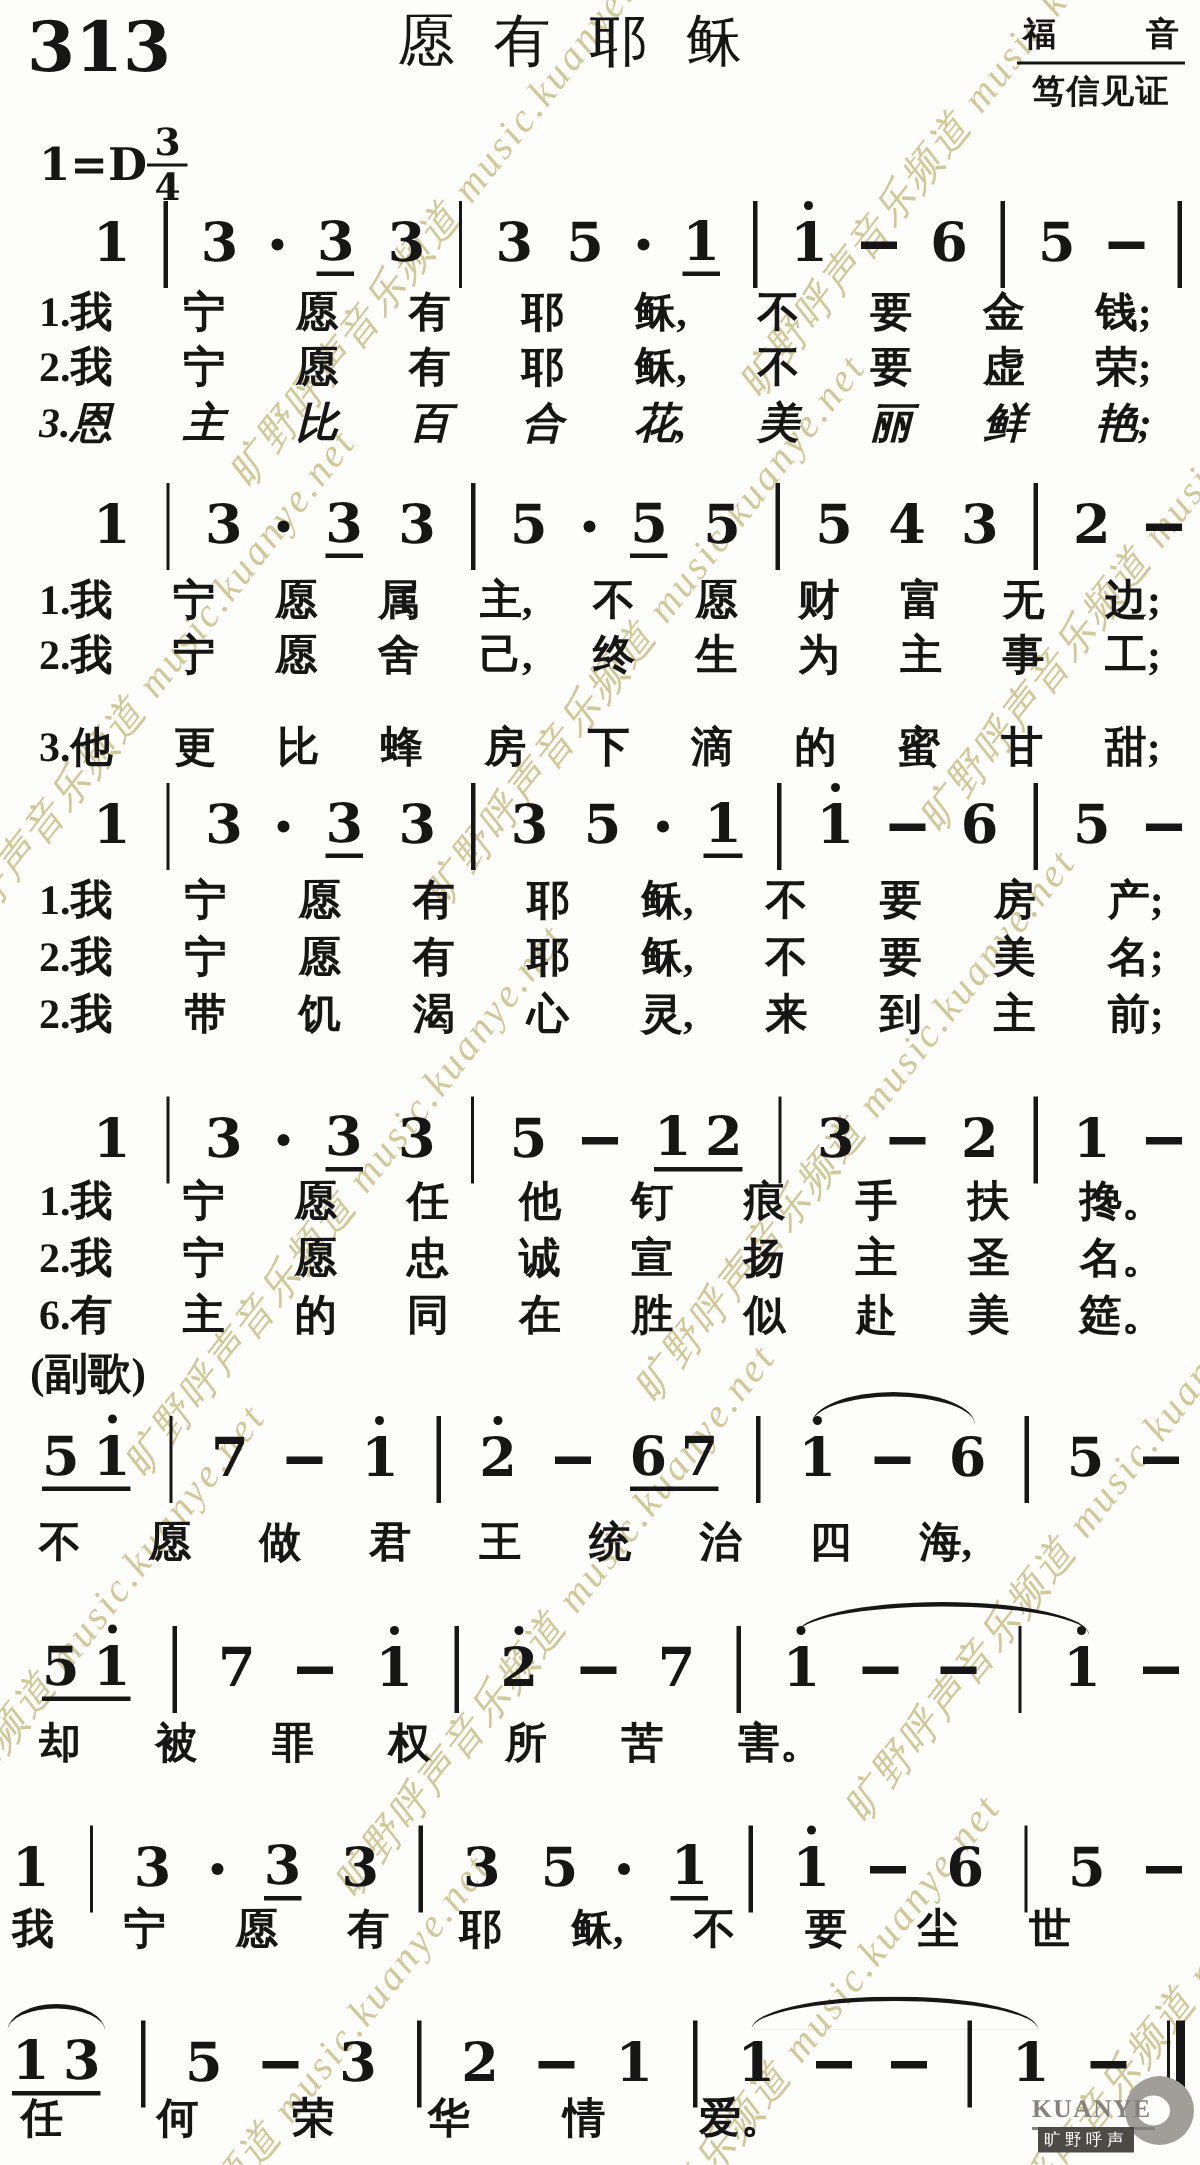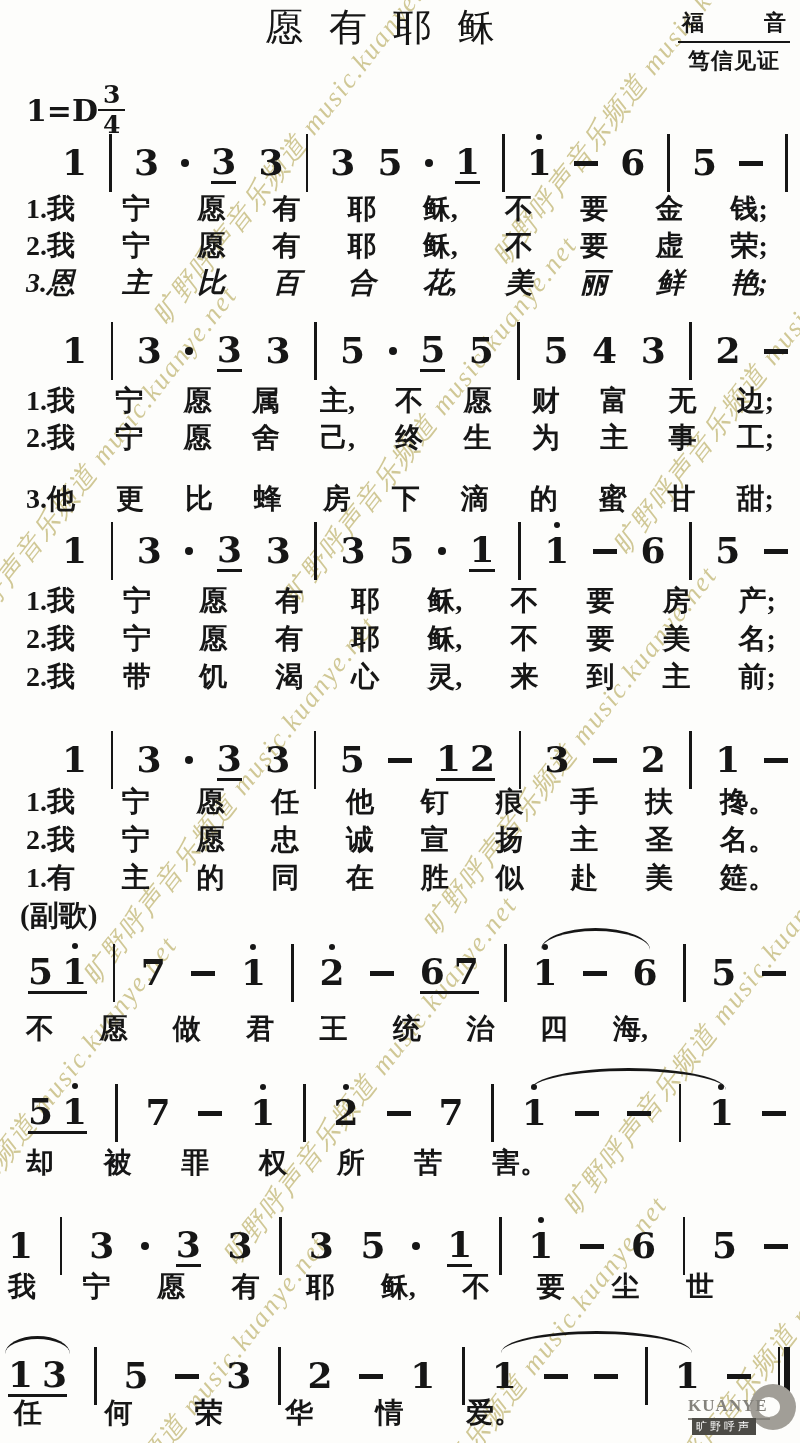--- a/index.html
+++ b/index.html
@@ -75,20 +75,21 @@
     <span class="wm" style="left: 570px; top: 750px;">旷野呼声音乐频道 music.kuanye.net</span>
     <span class="wm" style="left: 30px; top: 1120px;">旷野呼声音乐频道 music.kuanye.net</span>
     <span class="wm" style="left: 370px; top: 1080px;">旷野呼声音乐频道 music.kuanye.net</span>
     <span class="wm" style="left: 710px; top: 1030px;">旷野呼声音乐频道 music.kuanye.net</span>
     <span class="wm" style="left: 180px; top: 1420px;">旷野呼声音乐频道 music.kuanye.net</span>
     <span class="wm" style="left: 520px; top: 1380px;">旷野呼声音乐频道 music.kuanye.net</span>
     <span class="wm" style="left: 790px; top: 1330px;">旷野呼声音乐频道 music.kuanye.net</span>
   </div>
 
 <div class="content">
+  <div class="hymn-number">313</div>
   <div class="title">愿有耶稣</div>
   <div class="category">
     <div class="top">
       <span>福</span>
       <span>音</span>
     </div>
     <div class="bottom">笃信见证</div>
   </div>
   <div class="keysig">
     <span class="key">1=D</span>
@@ -318,21 +319,21 @@
           <span>愿</span>
           <span>忠</span>
           <span>诚</span>
           <span>宣</span>
           <span>扬</span>
           <span>主</span>
           <span>圣</span>
           <span>名。</span>
         </div>
         <div class="lyrics" style="top: 863px; left: 26px; width: 750px;">
-          <span>1.有</span>
+          <span>6.有</span>
           <span>主</span>
           <span>的</span>
           <span>同</span>
           <span>在</span>
           <span>胜</span>
           <span>似</span>
           <span>赴</span>
           <span>美</span>
           <span>筵。</span>
         </div>

